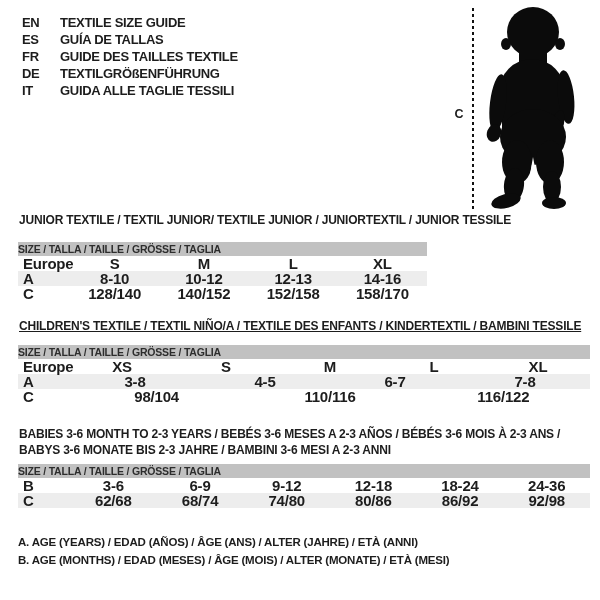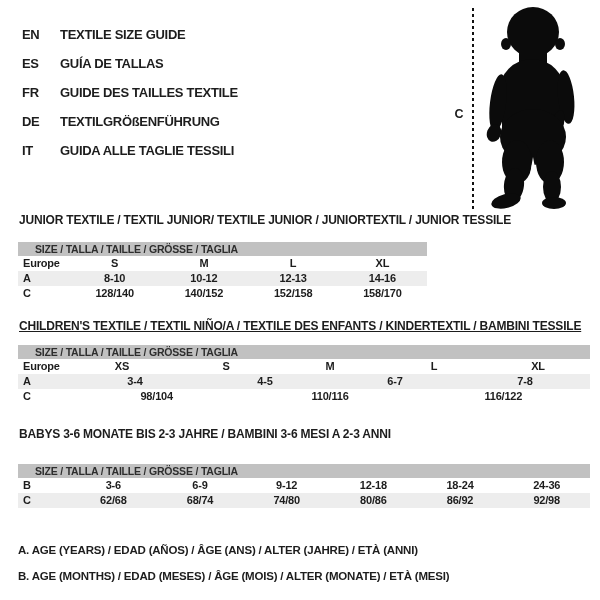--- a/index.html
+++ b/index.html
@@ -3,36 +3,36 @@
 <meta charset="utf-8">
 <style>
   html,body{margin:0;padding:0;}
   body{
     width:600px;height:600px;position:relative;overflow:hidden;
     background:#ffffff;color:#1d1d1d;
     font-family:"Liberation Sans",sans-serif;font-weight:bold;
   }
   .abs{position:absolute;}
   
-  .lang-row{display:flex;height:17px;line-height:17px;font-size:13px;letter-spacing:-0.3px;margin-top:12px;}
+  .lang-row{display:flex;height:17px;line-height:17px;font-size:13px;letter-spacing:-0.3px;}
   .lang-code{width:38px;}
   
   .dotline{width:2px;background-image:repeating-linear-gradient(to bottom,#111 0 3px,transparent 3px 6px);}
   .c-label{font-size:12.5px;text-align:center;width:18px;}
   
   .section-title{font-size:12px;line-height:16px;letter-spacing:-0.2px;white-space:nowrap;}
   
   .size-bar{height:14px;line-height:14px;background:var(--bar,#c1c1c1);color:#2d2d2d;
-            font-size:10.5px;padding-left:17px;letter-spacing:-0.2px;box-sizing:border-box;}
-  .trow{display:flex;height:15px;line-height:15px;font-size:11px;letter-spacing:-0.2px;}
+            font-size:10.5px;padding-left:0;letter-spacing:-0.2px;box-sizing:border-box;}
+  .trow{display:flex;height:15px;line-height:15px;font-size:15px;letter-spacing:-0.2px;}
   .trow.shaded{background:var(--shade,#ededed);}
   .tlabel{width:52px;padding-left:5px;box-sizing:border-box;}
   .tcell{flex:1;text-align:center;}
   
-  .footnote{font-size:11.5px;line-height:17.5px;letter-spacing:-0.2px;white-space:nowrap;margin-top:8px;}
+  .footnote{font-size:11.5px;line-height:17.5px;letter-spacing:-0.2px;white-space:nowrap;}
 </style>
 </head>
 <body style="--bar: #c1c1c1; --shade: #ededed; color: rgb(29, 29, 29);">
 
 <div class="abs" style="left:22px;top:14px;">
     <div class="lang-row">
       <span class="lang-code">EN</span>
       <span class="lang-title">TEXTILE SIZE GUIDE</span>
     </div>
     <div class="lang-row">
@@ -118,35 +118,36 @@
       <div class="trow">
         <span class="tlabel">Europe</span>
         <span class="tcell">XS</span>
         <span class="tcell">S</span>
         <span class="tcell">M</span>
         <span class="tcell">L</span>
         <span class="tcell">XL</span>
       </div>
       <div class="trow shaded">
         <span class="tlabel">A</span>
-        <span class="tcell">3-4</span>
+        <span class="tcell">3-8</span>
         <span class="tcell">4-5</span>
         <span class="tcell">6-7</span>
         <span class="tcell">7-8</span>
       </div>
       <div class="trow">
         <span class="tlabel">C</span>
         <span class="tcell">98/104</span>
         <span class="tcell">110/116</span>
         <span class="tcell">116/122</span>
       </div>
     </div>
 </div>
 
 <div class="abs section-title" style="left:19px;top:426px;">
+    <div>BABIES 3-6 MONTH TO 2-3 YEARS / BEBÉS 3-6 MESES A 2-3 AÑOS / BÉBÉS 3-6 MOIS À 2-3 ANS /</div>
     <div>BABYS 3-6 MONATE BIS 2-3 JAHRE / BAMBINI 3-6 MESI A 2-3 ANNI</div>
   </div>
 <div class="abs" style="left:18px;top:464px;width:572px;">
   <div class="size-bar">SIZE / TALLA / TAILLE / GRÖSSE / TAGLIA</div>
   <div>
       <div class="trow">
         <span class="tlabel">B</span>
         <span class="tcell">3-6</span>
         <span class="tcell">6-9</span>
         <span class="tcell">9-12</span>

